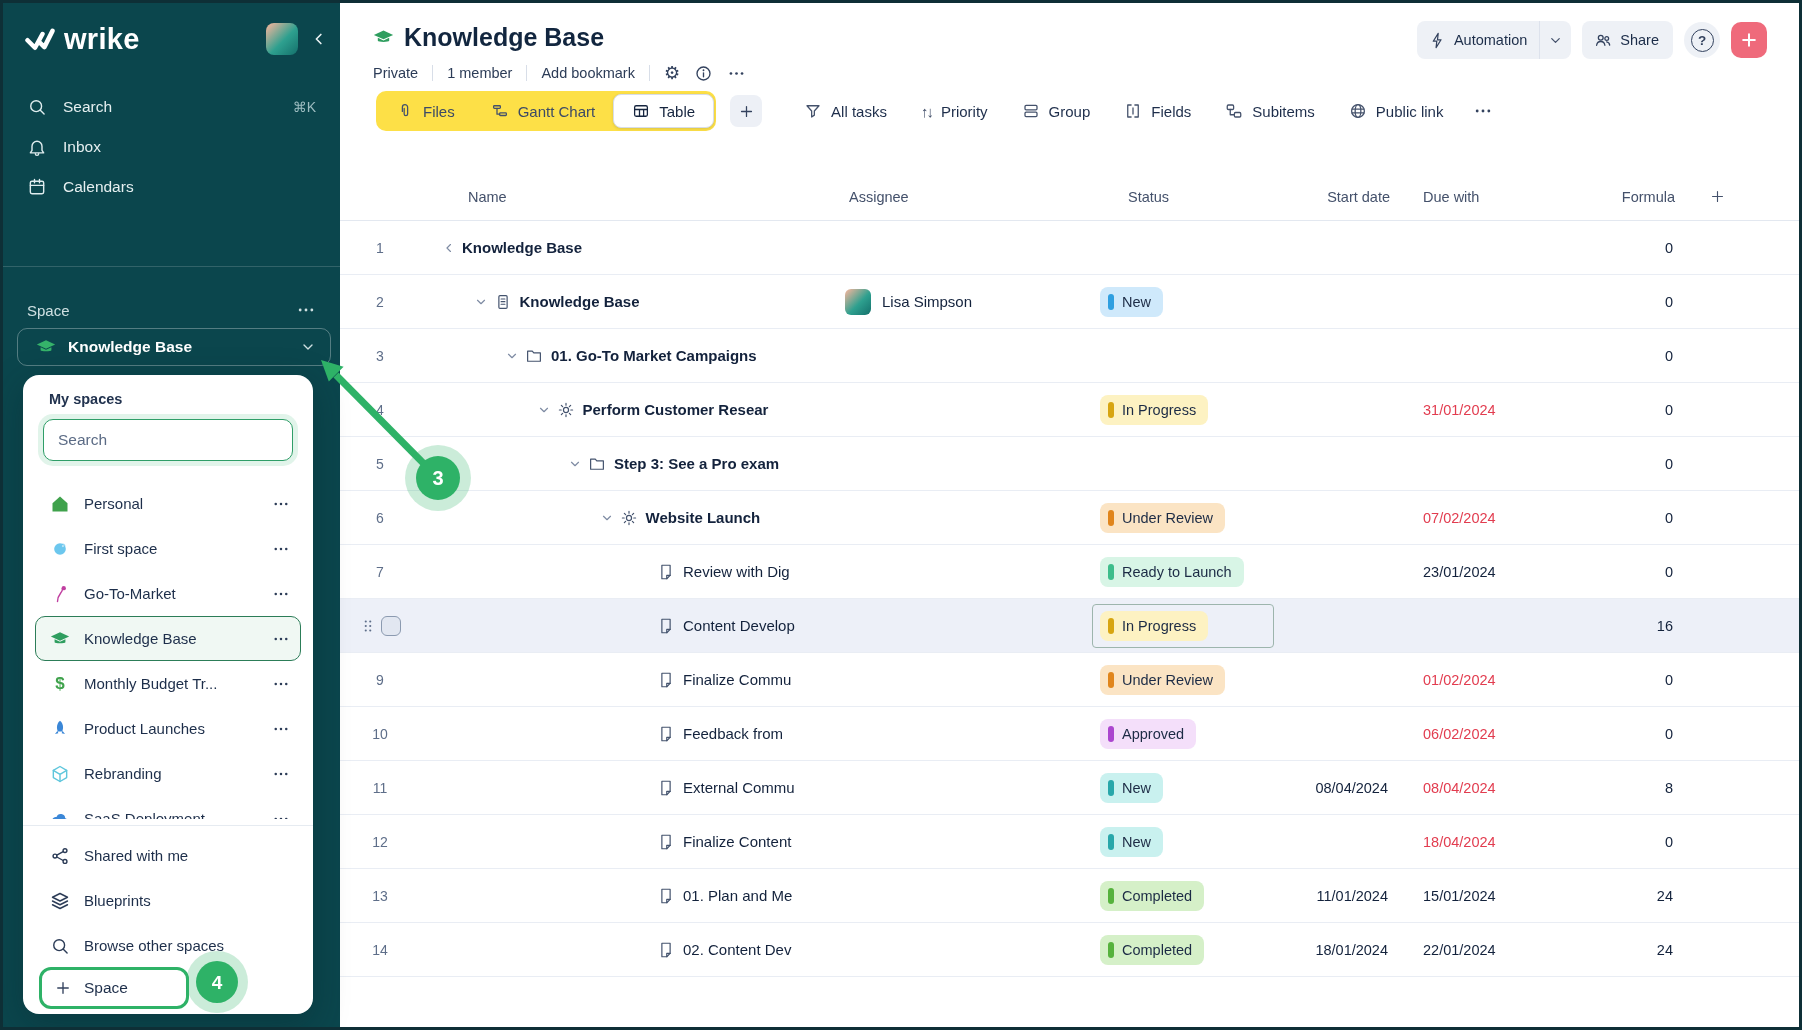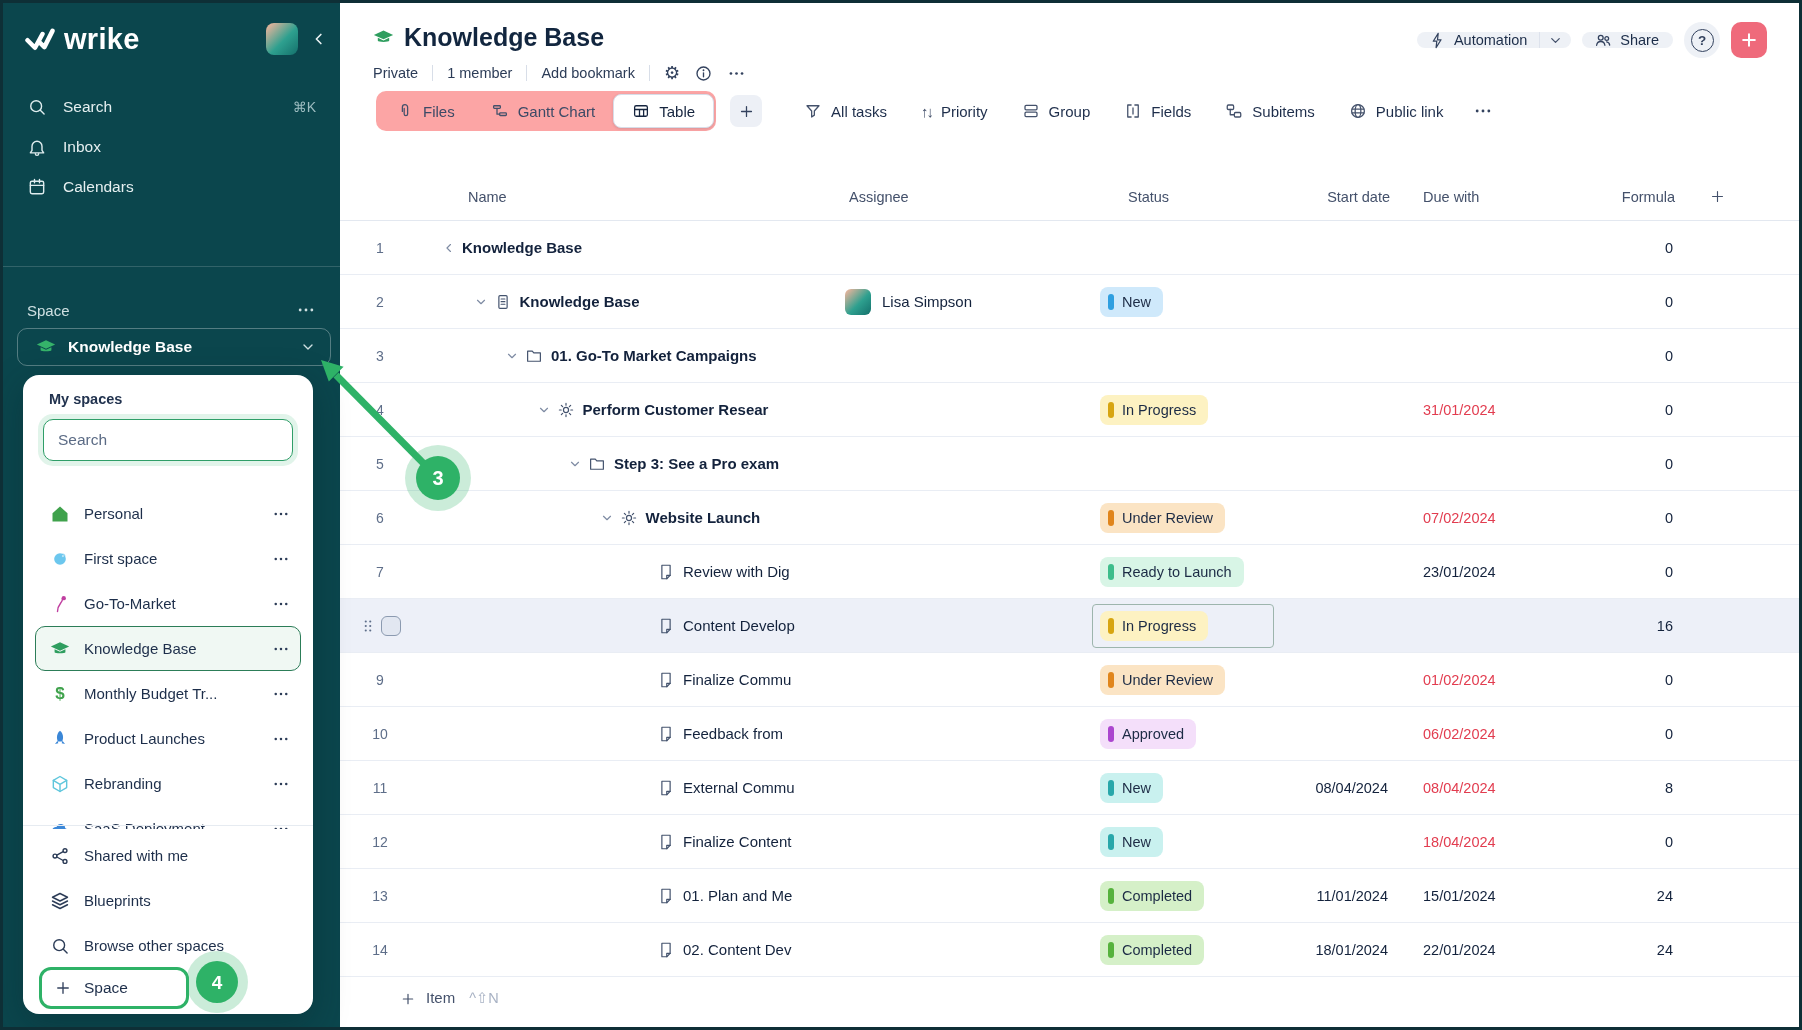--- a/index.html
+++ b/index.html
@@ -26,49 +26,49 @@
     border-radius:10px;display:flex;align-items:center;padding:0 14px 0 18px;color:#fff;font-size:15.5px;font-weight:600;gap:12px;cursor:pointer;}
   .space-pill .chev{margin-left:auto;color:#cfe0e2;display:flex;}
   
   #dropdown{position:absolute;left:20px;top:372px;width:290px;height:639px;background:#fff;border-radius:16px;
     box-shadow:0 10px 34px rgba(8,40,46,.38);z-index:30;}
   .dd-title{position:absolute;left:26px;top:16px;font-size:14.5px;font-weight:700;color:#22334f;}
   .dd-search{position:absolute;left:20px;right:20px;top:44px;height:42px;border:1.6px solid #2f9e68;border-radius:10px;
     box-shadow:0 0 0 5px rgba(46,178,103,.14);background:#fff;display:flex;align-items:center;padding:0 12px;}
   .dd-search input{border:none;outline:none;width:100%;font-family:"Liberation Sans",sans-serif;font-size:15.5px;color:#33425e;background:transparent;}
   .dd-search input::placeholder{color:#5b6b85;opacity:1;}
-  .dd-list{position:absolute;left:0;right:0;top:116px;height:338px;overflow:hidden;}
+  .dd-list{position:absolute;left:0;right:0;top:106px;height:338px;overflow:hidden;}
   .dd-foot{position:absolute;left:0;right:0;top:458px;}
   .dd-item{height:45px;margin:0 12px;padding:0 10px 0 14px;display:flex;align-items:center;gap:14px;
     border-radius:10px;font-size:15px;color:#1d2e4a;cursor:pointer;border:1.5px solid transparent;}
   .dd-item.sel{border-color:#2c7d58;background:#f0f8f3;}
   .dd-item .dots-btn{margin-left:auto;color:#2c3c57;display:flex;}
   .dd-divider{position:absolute;left:0;right:0;top:450px;height:1px;background:#e6ebf1;}
   .dd-space-btn{position:absolute;left:16px;top:592px;width:150px;height:42px;border:3.5px solid #2eb267;border-radius:12px;
     background:#fff;display:flex;align-items:center;padding-left:12px;gap:12px;font-size:15.5px;color:#1d2e4a;cursor:pointer;}
   
   #main{position:absolute;left:337px;top:0;right:0;bottom:0;background:#fff;}
   .page-header{padding:16px 0 0 33px;}
   .title-row{display:flex;align-items:center;gap:10px;height:36px;}
   .page-title{font-size:25px;font-weight:700;color:#12263f;}
   .meta-row{display:flex;align-items:center;gap:14px;margin-top:5px;height:26px;color:#2c3c57;font-size:14.5px;}
   .meta-sep{width:1px;height:16px;background:#d8dee8;}
   .meta-ic{display:flex;align-items:center;color:#33425e;cursor:pointer;}
   .hdr-actions{position:absolute;top:19px;right:32px;display:flex;align-items:center;gap:11px;height:36px;}
-  .btn{display:flex;align-items:center;background:#eef1f6;border-radius:8px;height:16px;font-size:14.5px;color:#1c2d49;cursor:pointer;}
+  .btn{display:flex;align-items:center;background:#eef1f6;border-radius:8px;height:38px;font-size:14.5px;color:#1c2d49;cursor:pointer;}
   .btn .seg{display:flex;align-items:center;gap:8px;padding:0 12px;height:100%;}
   .btn .seg2{border-left:1px solid #dde2ec;padding:0 8px;height:100%;display:flex;align-items:center;color:#44516b;}
   .btn.share{gap:8px;padding:0 14px 0 12px;}
   .help-btn{width:36px;height:36px;border-radius:50%;background:#eef1f6;display:flex;align-items:center;justify-content:center;cursor:pointer;}
   .help-q{width:23px;height:23px;border-radius:50%;border:1.8px solid #33425e;color:#33425e;font-size:13.5px;font-weight:700;
     display:flex;align-items:center;justify-content:center;}
   .plus-btn{width:36px;height:36px;border-radius:10px;background:#ef6a7b;color:#fff;display:flex;align-items:center;justify-content:center;cursor:pointer;}
   
   .toolbar{display:flex;align-items:center;height:50px;padding-left:36px;}
-  .view-group{display:flex;align-items:center;background:#fca5a5;border-radius:10px;height:40px;padding:0 2px;}
+  .view-group{display:flex;align-items:center;background:#fde047;border-radius:10px;height:40px;padding:0 2px;}
   .view-tab{display:flex;align-items:center;gap:9px;padding:0 18px;font-size:15px;color:#3c4a66;height:34px;cursor:pointer;}
   .view-tab.active{background:#fff;border:1px solid #d7dde8;border-radius:8px;box-shadow:0 1px 3px rgba(20,35,60,.14);
     color:#16253f;font-weight:400;}
   .tb-plus{margin-left:14px;width:32px;height:32px;border-radius:8px;background:#edf0f6;display:flex;align-items:center;justify-content:center;color:#33425e;cursor:pointer;}
   .filters{display:flex;align-items:center;margin-left:42px;gap:34px;}
   .filter-item{display:flex;align-items:center;gap:9px;font-size:15px;color:#1e2e4b;cursor:pointer;}
   .filter-item .tic{color:#44516b;font-size:15px;letter-spacing:-2px;}
   .tb-dots{margin-left:30px;color:#33425e;display:flex;cursor:pointer;}
   
   .grid{display:grid;grid-template-columns:80px 410px 255px 198px 110px 140px 150px 1fr;}
@@ -801,27 +801,20 @@
           <div class="cell-status"><span class="pill" style="background:#d5f0c8">
               <span class="bar" style="background:#56b23d"></span>
               <span>Completed</span>
             </span></div>
           <div class="cell-start">18/01/2024</div>
           <div class="cell-due">22/01/2024</div>
           <div class="cell-formula">24</div>
           <div></div>
         </div>
       </div>
-    <div class="tfoot">
-      <span id="additem-plus"><svg class="ic" width="16" height="16" viewBox="0 0 24 24" fill="none" stroke="currentColor" stroke-width="1.8" stroke-linecap="round" stroke-linejoin="round" style="color:#44516b">
-            <path d="M12 5v14M5 12h14"></path>
-          </svg></span>
-      <span>Item</span>
-      <span class="shortcut">^⇧N</span>
-    </div>
   </main>
 
   <svg id="overlay" viewBox="0 0 1802 1030">
     <line x1="435" y1="475" x2="333" y2="372" stroke="#2eb267" stroke-width="7"></line>
     <polygon points="318,357 340.6,363.8 325.8,378.6" fill="#2eb267"></polygon>
     <circle cx="435" cy="475" r="33" fill="rgba(46,178,103,.25)"></circle>
     <circle cx="435" cy="475" r="22" fill="#2eb267"></circle>
     <text x="435" y="482" text-anchor="middle" font-family="Liberation Sans, sans-serif" font-size="20" font-weight="bold" fill="#fff" id="badge3-text">3</text>
     <circle cx="214" cy="979" r="31" fill="rgba(46,178,103,.25)"></circle>
     <circle cx="214" cy="979" r="21" fill="#2eb267"></circle>

